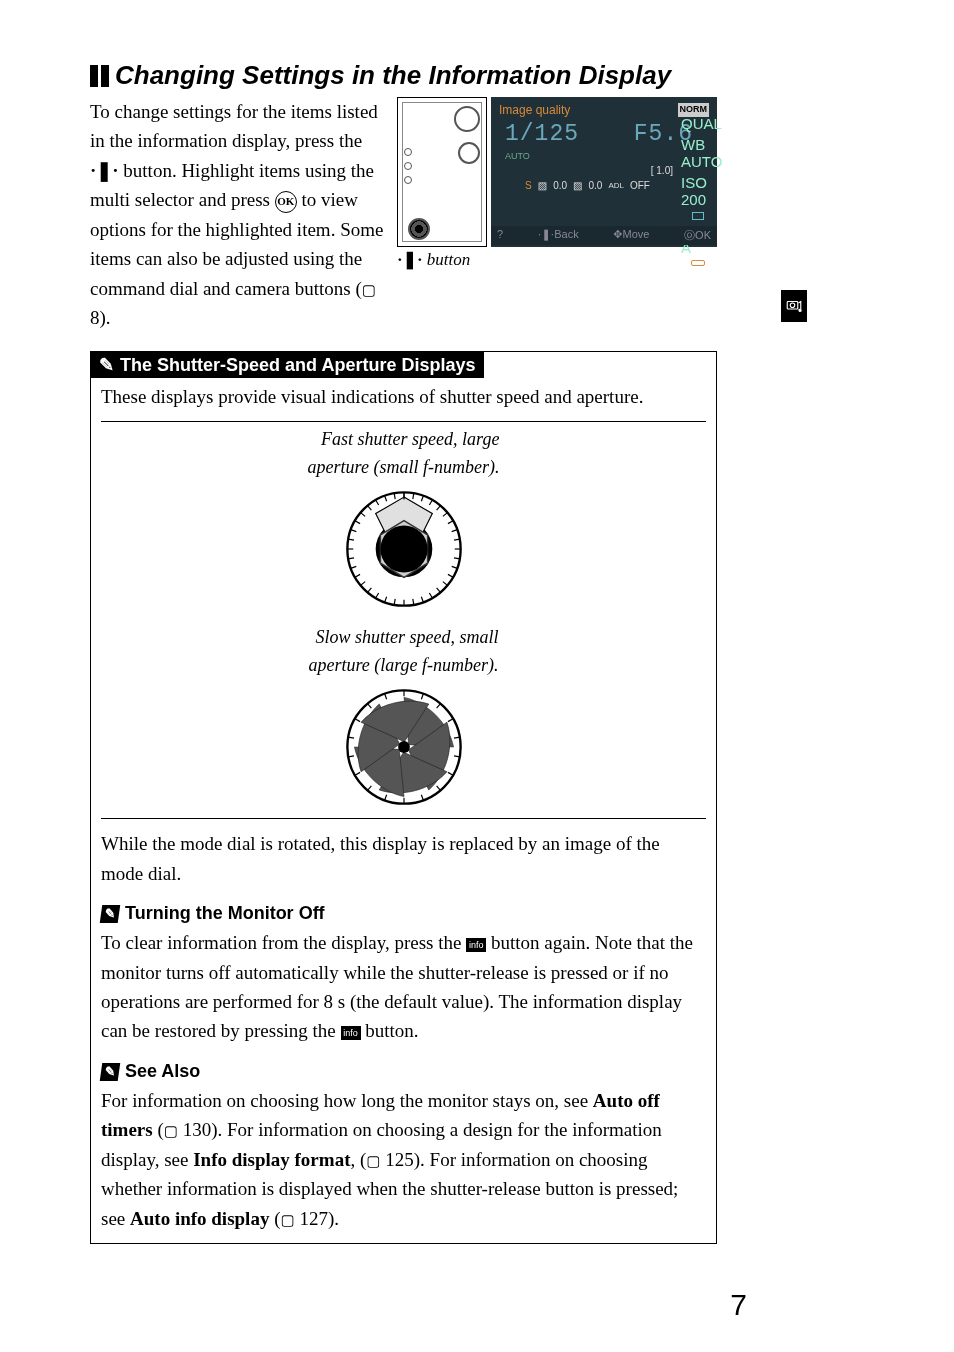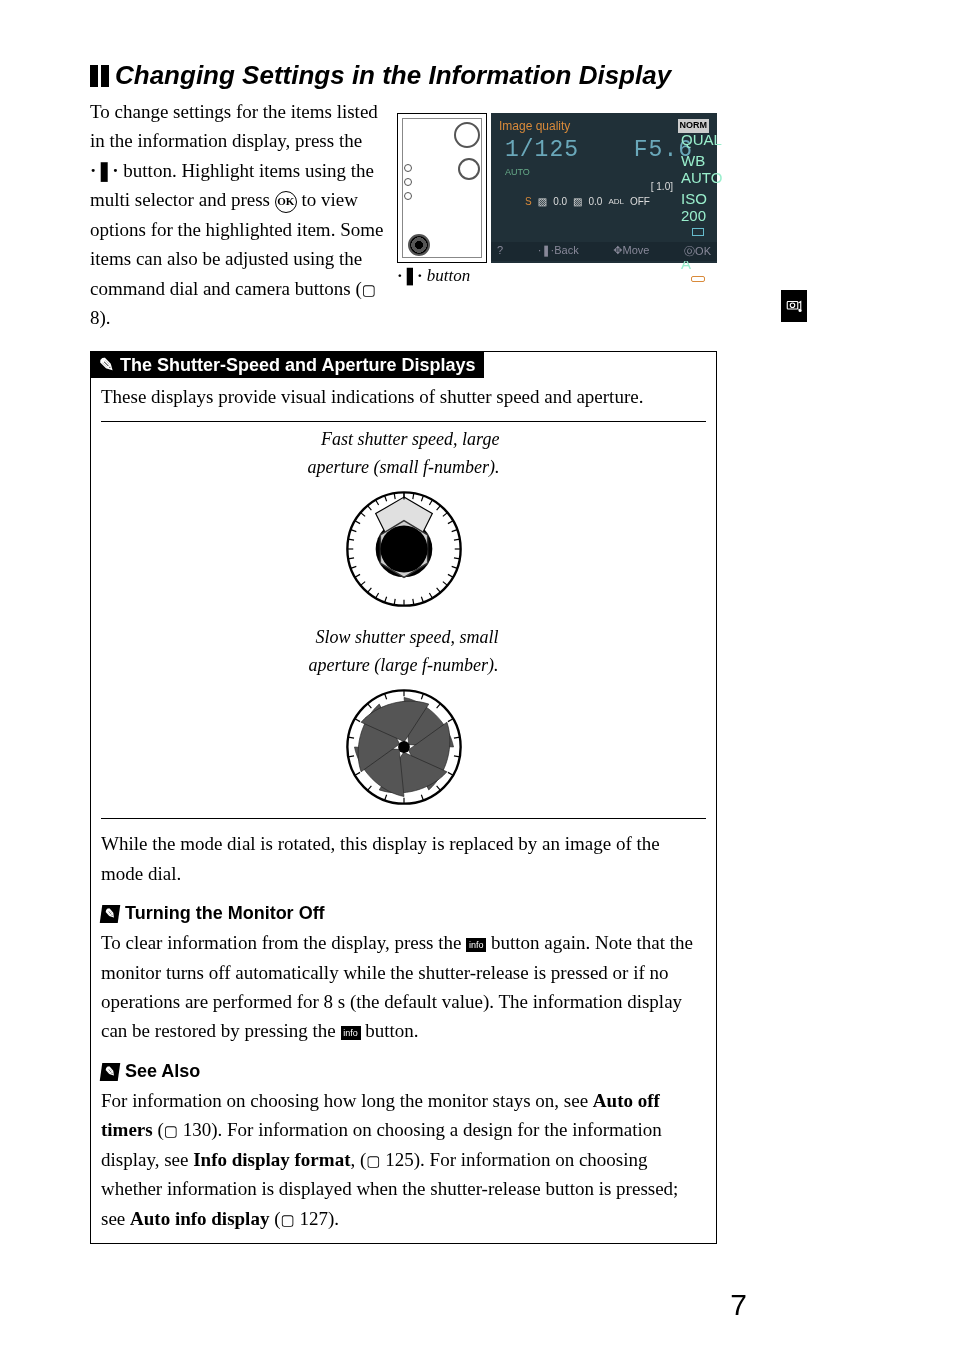--- a/index.html
+++ b/index.html
@@ -5,21 +5,21 @@
   * { box-sizing: border-box; margin: 0; padding: 0; }
   html, body { width: 954px; height: 1352px; background: #fff; font-family: Georgia, 'Times New Roman', serif; color: #000; }
   .page { position: relative; width: 807px; height: 1352px; padding: 60px 90px 40px 90px; }
 
   .section-title { font-size: 26px; font-weight: bold; font-style: italic; display: flex; align-items: center; gap: 6px; font-family: Arial, Helvetica, sans-serif; }
   .section-title .bars { display: flex; gap: 3px; }
   .section-title .bars span { width: 8px; height: 22px; background: #000; display: inline-block; }
 
   .intro-block { display: flex; margin-top: 6px; }
   .intro-text { flex: 1; font-size: 19px; line-height: 1.55; padding-right: 12px; }
-  .intro-right { width: 320px; margin-top: 16px; }
+  .intro-right { width: 320px; }
 
   .ok-icon { display:inline-flex; align-items:center; justify-content:center; width:22px; height:22px; border:1.5px solid #000; border-radius:50%; font-size:11px; font-weight:bold; vertical-align:middle; font-style:normal; }
   .book-icon { font-size: 15px; }
   .p-icon { font-weight: bold; }
 
   .lcd-wrap { display:flex; gap:4px; }
   .camera-side { width: 90px; height: 150px; border: 1.5px solid #000; position: relative; background: #fff; }
   .camera-side .inner { position:absolute; inset:4px; border:1px solid #888; }
   .camera-side .dial { position:absolute; width:26px; height:26px; border:2px solid #555; border-radius:50%; right:6px; }
   .camera-side .lens { position:absolute; width:22px; height:22px; border:2px solid #555; border-radius:50%; background:radial-gradient(circle,#000 30%,#555 31%,#555 60%,#000 61%); bottom:6px; left:10px;}

